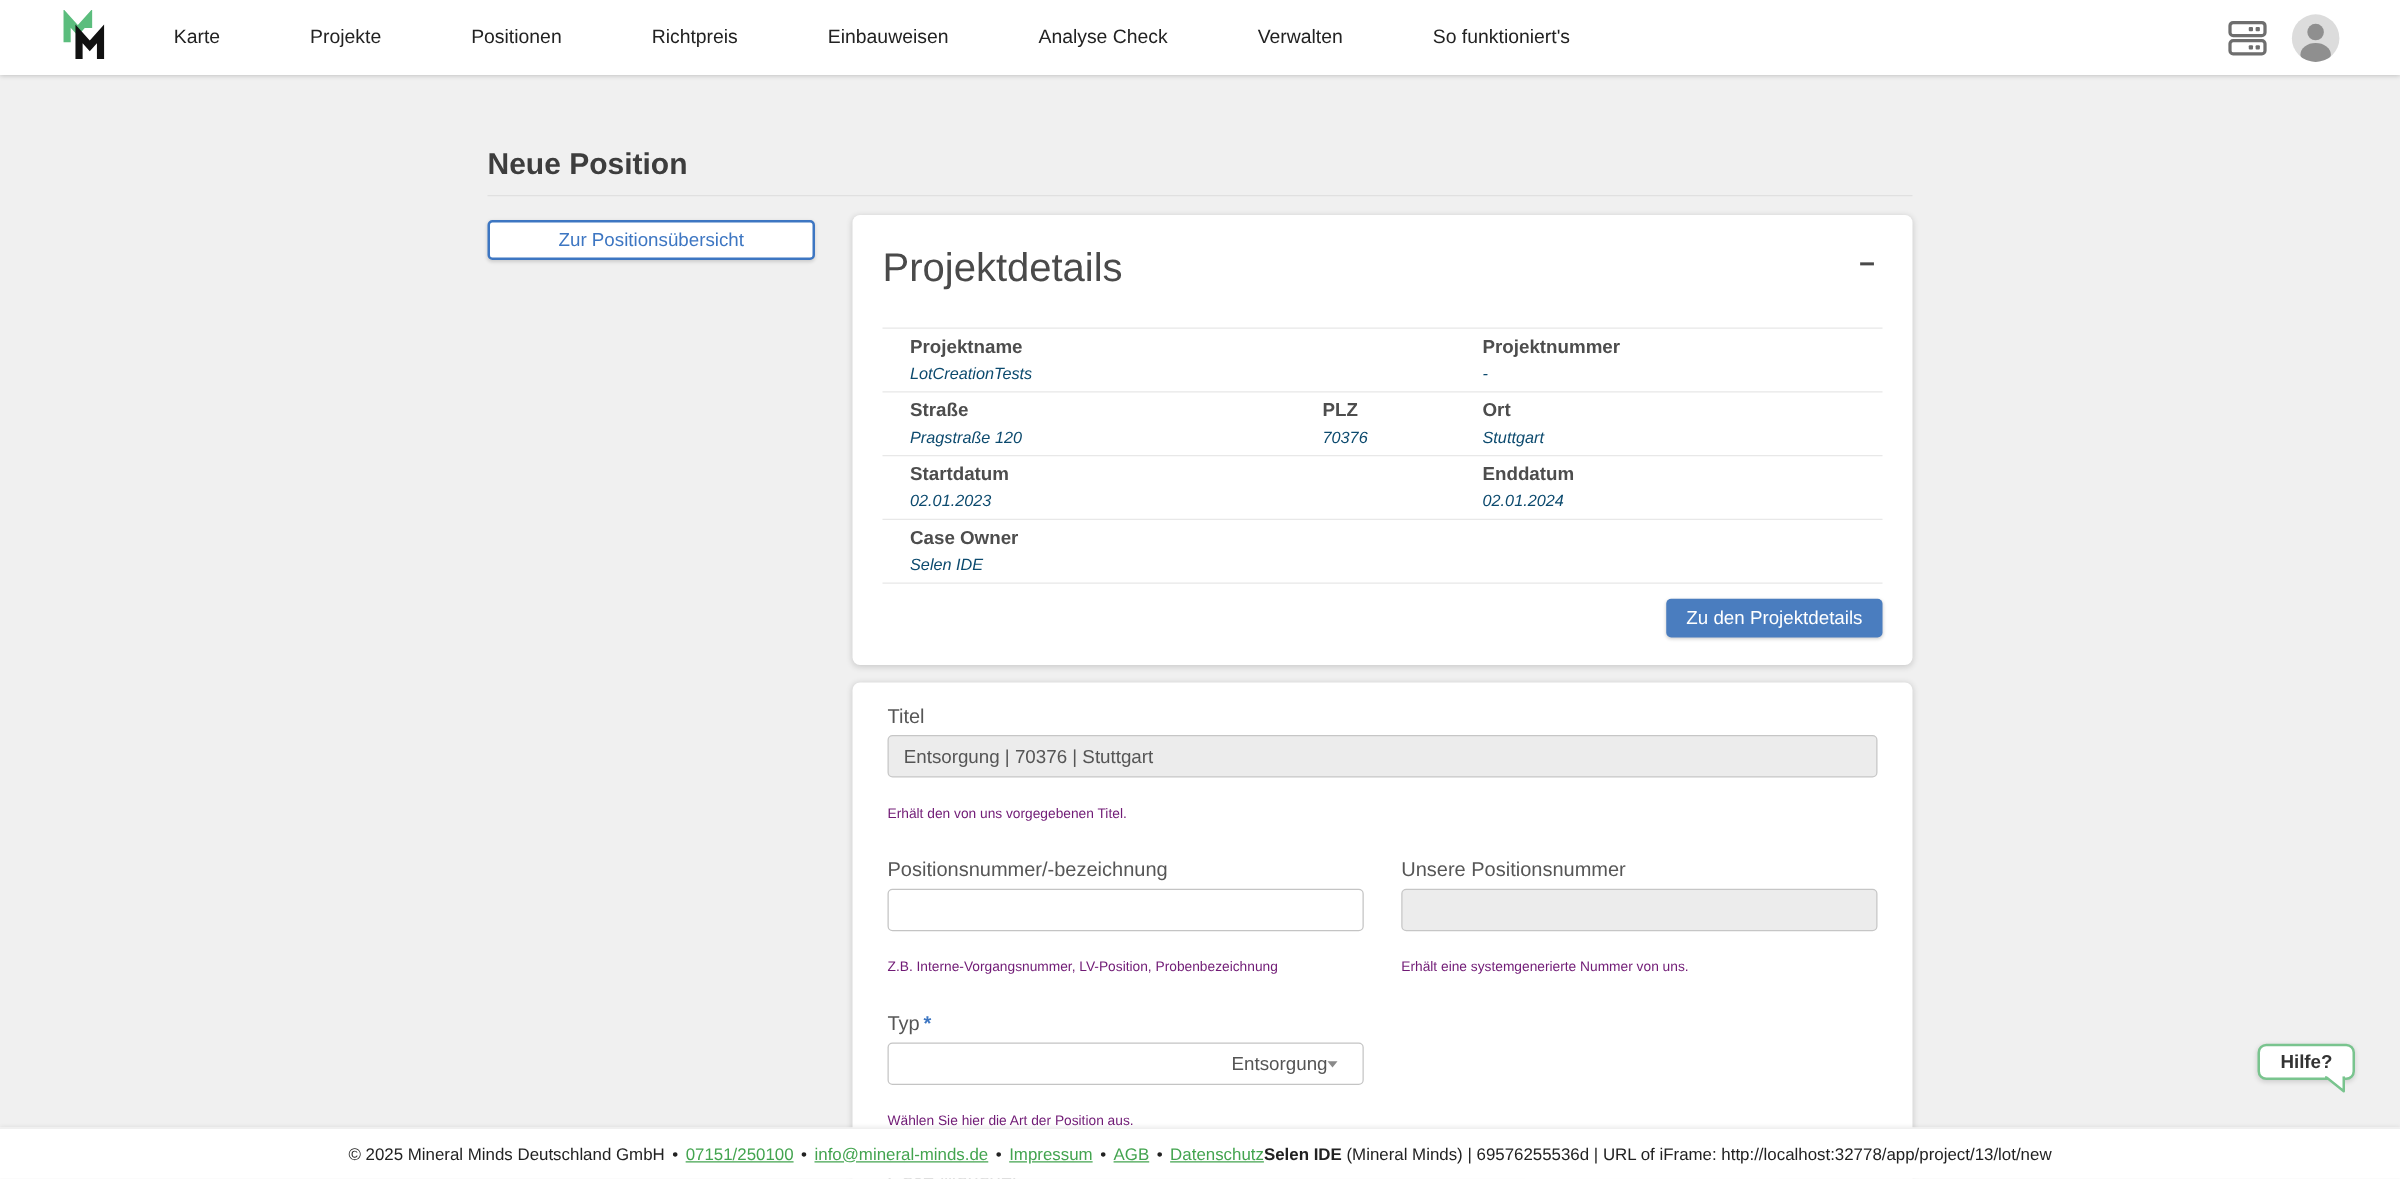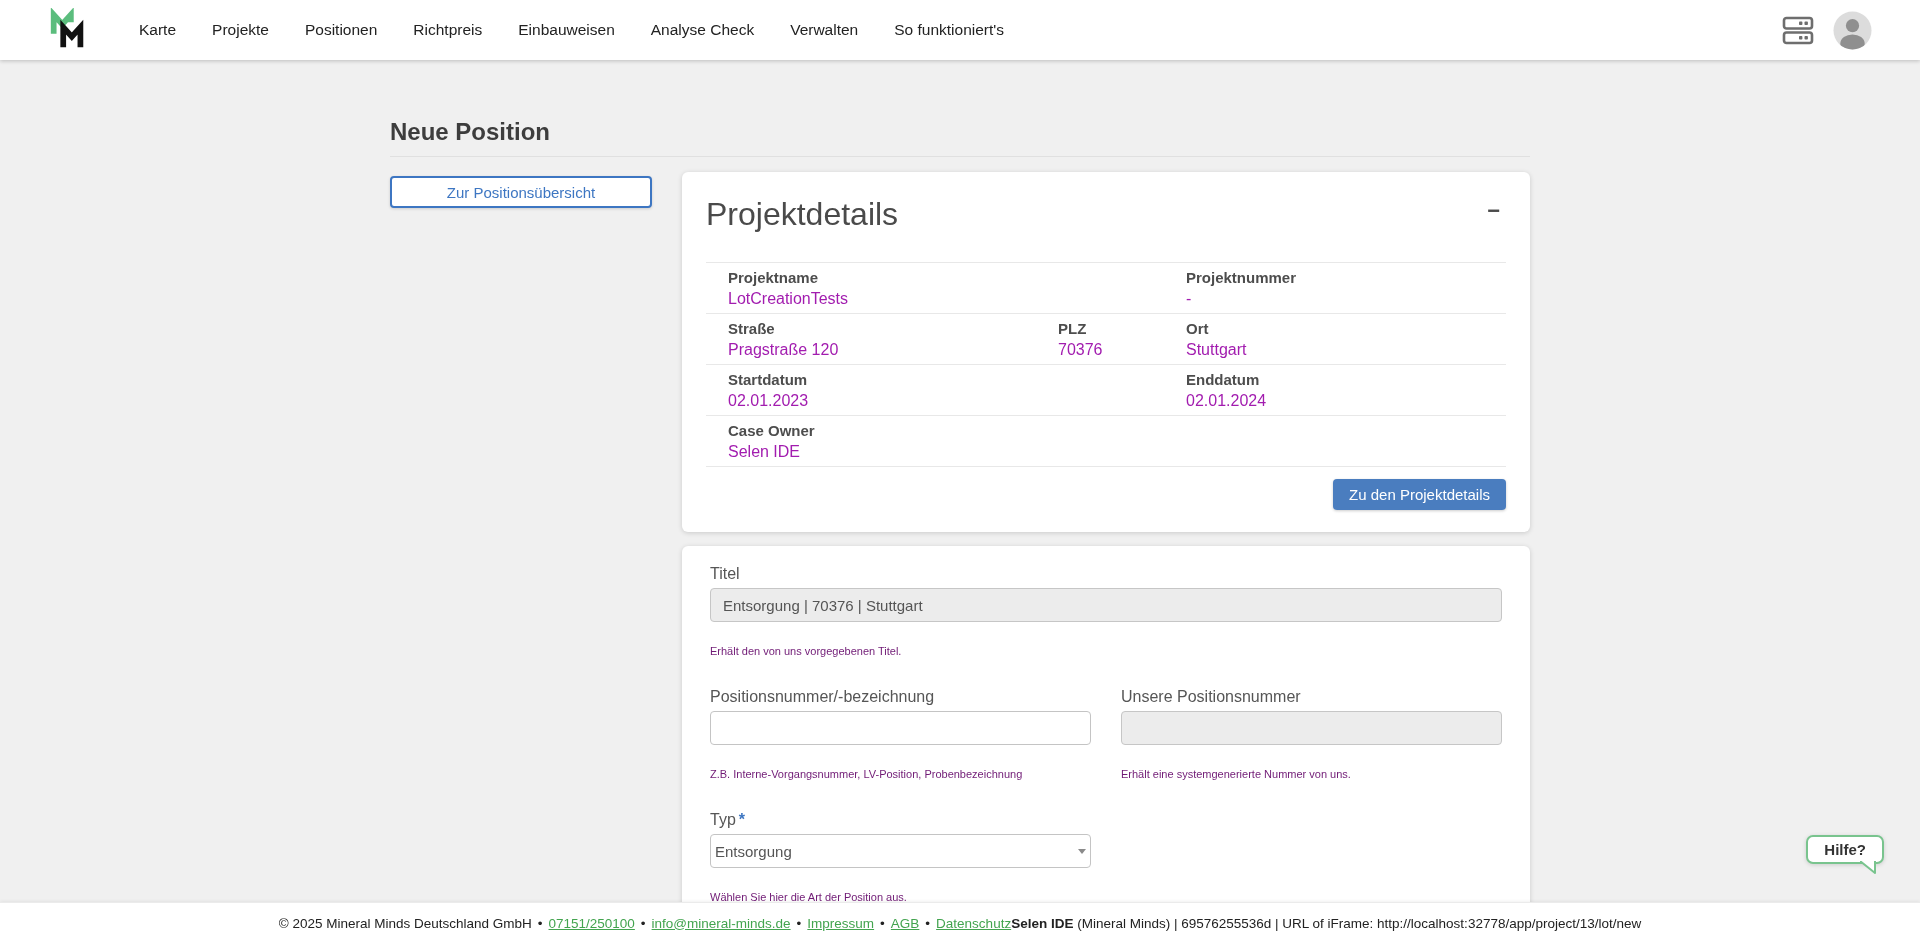--- a/index.html
+++ b/index.html
@@ -20,21 +20,21 @@
   }
 
   
   header{
     position:fixed;top:0;left:0;width:100%;height:60px;
     background:#fff;display:flex;align-items:center;
     box-shadow:0 1px 4px rgba(0,0,0,.22);
     z-index:100;padding:0 48px 0 47px;
   }
   .logo{width:42px;height:44px;display:block;cursor:pointer;}
-  nav.main-nav{display:flex;margin-left:32px;}
+  nav.main-nav{display:flex;margin-left:32px;gap:36px;}
   nav.main-nav a{
     display:block;padding:0 18px;font-size:15.5px;color:#222;
     text-decoration:none;line-height:60px;white-space:nowrap;cursor:pointer;
   }
   .nav-right{margin-left:auto;display:flex;align-items:center;gap:18px;}
   .icon-btn{background:none;border:none;cursor:pointer;display:flex;align-items:center;}
 
   
   main{padding-top:60px;}
   .container{width:1140px;margin:0 auto;}
@@ -67,21 +67,21 @@
 
   .detail-table{margin-top:34px;}
   .detail-row{
     display:flex;padding:5px 0;border-bottom:1px solid #e8e8e8;
   }
   .detail-row:first-child{border-top:1px solid #e8e8e8;}
   .detail-cell{min-width:0;}
   .detail-cell:first-child{padding-left:22px;}
   .w60{width:60%;} .w40{width:40%;} .w44{width:44%;} .w16{width:16%;} .w100{width:100%;}
   .detail-label{font-size:15px;font-weight:bold;color:#4d4d4d;line-height:19px;}
-  .detail-value{font-size:16px;color:#a21caf;line-height:19px;margin-top:2px;}
+  .detail-value{font-size:13px;color:#0c4a6e;line-height:19px;margin-top:2px;font-style:italic;}
 
   .card-footer{display:flex;justify-content:flex-end;padding:12px 0 6px 0;}
   .primary-btn{
     background:var(--button-blue);color:#fff;border:none;border-radius:4px;
     font-size:15px;padding:7px 16px;cursor:pointer;font-family:inherit;
     box-shadow:0 1px 3px rgba(0,0,0,.2);
   }
 
   
   .form-card{margin-top:14px;padding:18px 28px 60px 28px;min-height:420px;}
@@ -90,21 +90,21 @@
   .req{color:var(--accent-blue);font-weight:bold;margin-left:3px;}
   .text-input{
     width:100%;height:34px;border:1px solid #c4c4c4;border-radius:4px;
     padding:0 12px;font-size:15px;color:#555;background:#fff;font-family:inherit;
   }
   .text-input:disabled{background:#ececec;border-color:#c6c6c6;color:#555;}
   .help-text{font-size:11px;color:#701a75;margin-top:21px;line-height:16px;}
   .form-grid{display:grid;grid-template-columns:1fr 1fr;column-gap:30px;}
   .select-box{
     width:100%;height:34px;border:1px solid #c4c4c4;border-radius:4px;
-    padding:0 4px;display:flex;align-items:center;justify-content:space-between;
+    padding:0 20px;display:flex;align-items:center;justify-content:flex-end;
     background:#fff;cursor:pointer;
   }
   .select-value{font-size:15px;color:#555;}
   .caret{
     width:0;height:0;border-left:4.5px solid transparent;border-right:4.5px solid transparent;
     border-top:5.5px solid #8a8a8a;
   }
 
   
   footer{

